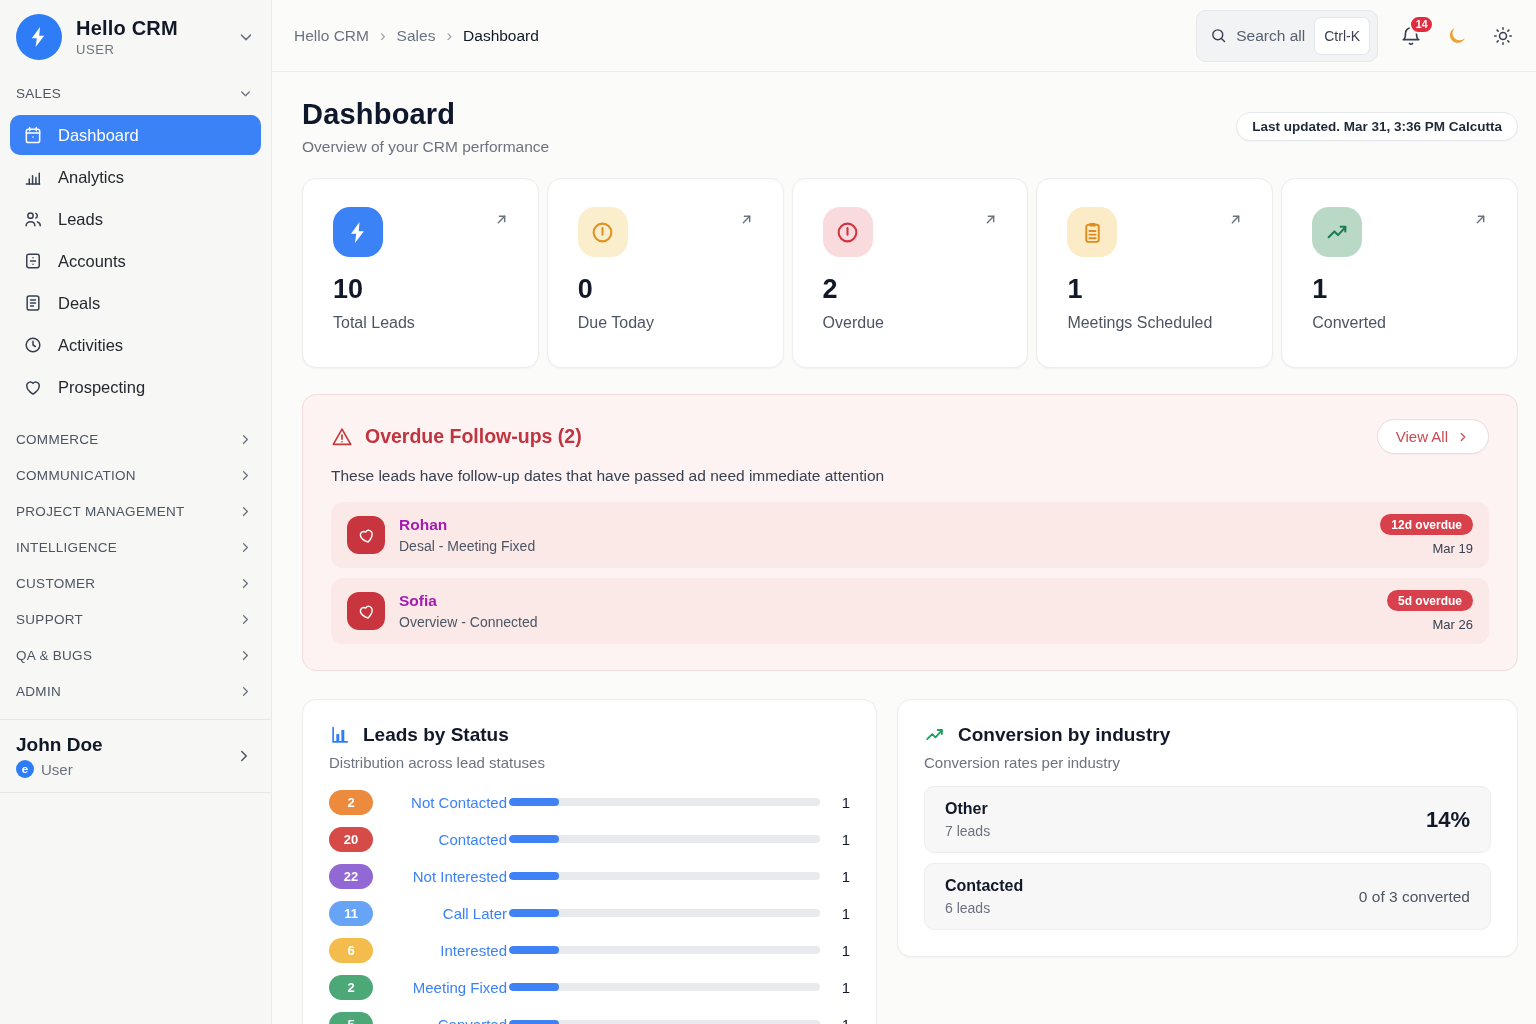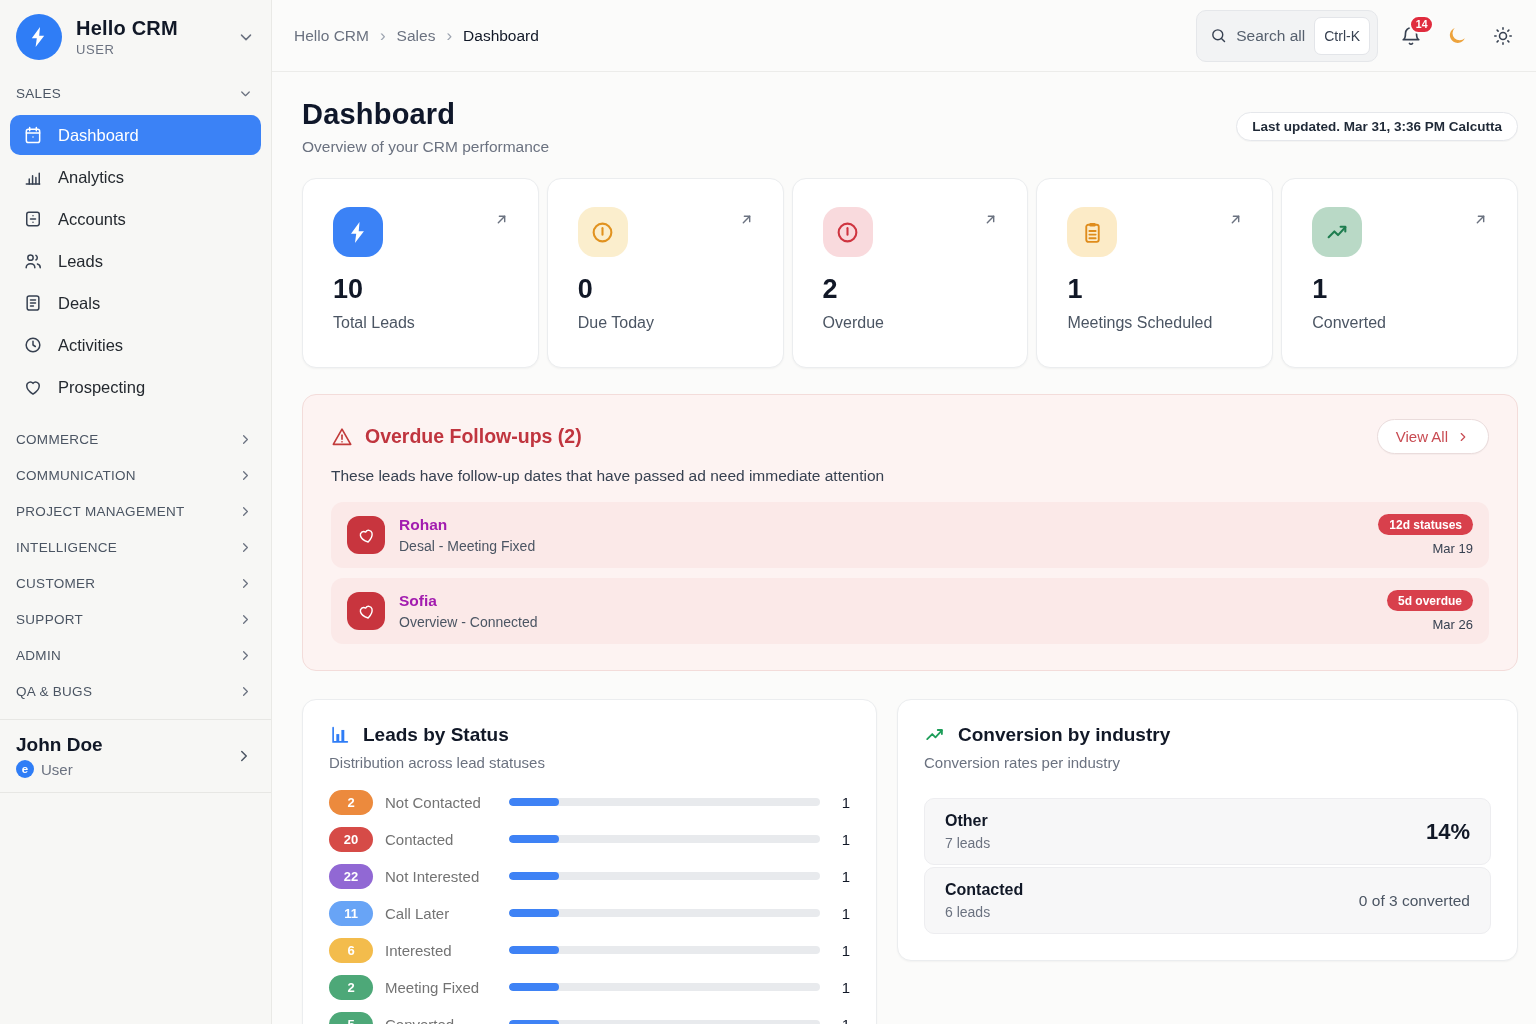--- a/index.html
+++ b/index.html
@@ -91,28 +91,28 @@
   .panel-head { display:flex; align-items:center; gap:12px; }
   .panel-head .ic { width:22px; height:22px; }
   .panel-title { font-size:19px; font-weight:600; color:#111827; }
   .panel-sub { font-size:15px; color:#6b7280; margin-top:8px; }
 
   .leads-panel { width:575px; flex:0 0 575px; padding:24px 26px; height:430px; }
   .leads-panel .panel-head .ic { color:#2f7df6; }
   .ls-rows { margin-top:18px; }
   .ls-row { display:flex; align-items:center; margin-bottom:11px; height:26px; }
   .ls-badge { width:44px; flex:0 0 44px; height:25px; border-radius:999px; color:#fff; font-size:13px; font-weight:700; display:flex; align-items:center; justify-content:center; }
-  .ls-label { flex:0 0 122px; margin-left:12px; font-size:15px; color:#737373; }
+  .ls-label { flex:0 0 122px; margin-left:12px; font-size:15px; color:#3b82f6;text-align:right; }
   .ls-track { flex:1; height:8px; border-radius:5px; background:#e8eaed; margin:0 4px 0 2px; overflow:hidden; }
   .ls-fill { height:100%; border-radius:5px; background:#3e82f5; }
   .ls-value { flex:0 0 26px; text-align:right; font-size:15px; color:#111827; }
 
   .conv-panel { flex:1; padding:24px 26px 26px 26px; }
   .conv-panel .panel-head .ic { color:#1e9e5a; }
-  .cv-rows { margin-top:27px; display:flex; flex-direction:column; gap:2px; }
+  .cv-rows { margin-top:15px; display:flex; flex-direction:column; gap:10px; }
   .cv-row { background:#f7f7f8; border:1px solid #ededf0; border-radius:10px; padding:13px 20px; display:flex; align-items:center; justify-content:space-between; min-height:58px; }
   .cv-name { font-size:16px; font-weight:700; color:#111827; }
   .cv-leads { font-size:14px; color:#6b7280; margin-top:5px; }
   .cv-value.pct { font-size:22px; font-weight:700; color:#111827; }
   .cv-value.plain { font-size:15.5px; color:#4b5563; }
 
   .ic svg { width:100%; height:100%; display:block; }
 </style>
 </head>
 <body>
@@ -165,41 +165,41 @@
             <svg viewBox="0 0 24 24" fill="none" stroke="currentColor" stroke-width="1.8" stroke-linecap="round">
               <path d="M4 20.5h16"></path>
               <path d="M7.5 20.5v-6M11.5 20.5v-10M15.5 20.5v-8M19.5 20.5v-13"></path>
             </svg>
           </span>
           <span>Analytics</span>
         </div>
         <div class="nav-item">
           <span class="ic">
             <svg viewBox="0 0 24 24" fill="none" stroke="currentColor" stroke-width="1.8" stroke-linecap="round" stroke-linejoin="round">
-              <rect x="4.5" y="4" width="15" height="16" rx="2.5"></rect>
-              <path d="M9 12h6"></path>
-              <path d="M12 8.2h.01M12 15.8h.01"></path>
-            </svg>
-          </span>
-          <span>Accounts</span>
-        </div>
-        <div class="nav-item">
-          <span class="ic">
-            <svg viewBox="0 0 24 24" fill="none" stroke="currentColor" stroke-width="1.8" stroke-linecap="round" stroke-linejoin="round">
               <circle cx="9" cy="8" r="3.2"></circle>
               <path d="M3.8 20c0-2.9 2.3-4.8 5.2-4.8s5.2 1.9 5.2 4.8"></path>
               <path d="M15.5 5.2a3.2 3.2 0 0 1 0 5.6"></path>
               <path d="M17.3 15.6c2 .6 3.4 2.2 3.4 4.4"></path>
             </svg>
           </span>
           <span>Leads</span>
         </div>
         <div class="nav-item">
           <span class="ic">
             <svg viewBox="0 0 24 24" fill="none" stroke="currentColor" stroke-width="1.8" stroke-linecap="round" stroke-linejoin="round">
+              <rect x="4.5" y="4" width="15" height="16" rx="2.5"></rect>
+              <path d="M9 12h6"></path>
+              <path d="M12 8.2h.01M12 15.8h.01"></path>
+            </svg>
+          </span>
+          <span>Accounts</span>
+        </div>
+        <div class="nav-item">
+          <span class="ic">
+            <svg viewBox="0 0 24 24" fill="none" stroke="currentColor" stroke-width="1.8" stroke-linecap="round" stroke-linejoin="round">
               <rect x="5" y="3.5" width="14" height="17" rx="2.5"></rect>
               <path d="M9 8.5h6M9 12h6M9 15.5h3.5"></path>
             </svg>
           </span>
           <span>Deals</span>
         </div>
         <div class="nav-item">
           <span class="ic">
             <svg viewBox="0 0 24 24" fill="none" stroke="currentColor" stroke-width="1.8" stroke-linecap="round" stroke-linejoin="round">
               <circle cx="12" cy="12" r="8.2"></circle>
@@ -262,29 +262,29 @@
         </div>
         <div class="group-item">
           <span>SUPPORT</span>
           <span class="ic">
             <svg viewBox="0 0 24 24" fill="none" stroke="currentColor" stroke-width="2" stroke-linecap="round" stroke-linejoin="round">
               <path d="m9 6 6 6-6 6"></path>
             </svg>
           </span>
         </div>
         <div class="group-item">
+          <span>QA &amp; BUGS</span>
+          <span class="ic">
+            <svg viewBox="0 0 24 24" fill="none" stroke="currentColor" stroke-width="2" stroke-linecap="round" stroke-linejoin="round">
+              <path d="m9 6 6 6-6 6"></path>
+            </svg>
+          </span>
+        </div>
+        <div class="group-item">
           <span>ADMIN</span>
-          <span class="ic">
-            <svg viewBox="0 0 24 24" fill="none" stroke="currentColor" stroke-width="2" stroke-linecap="round" stroke-linejoin="round">
-              <path d="m9 6 6 6-6 6"></path>
-            </svg>
-          </span>
-        </div>
-        <div class="group-item">
-          <span>QA &amp; BUGS</span>
           <span class="ic">
             <svg viewBox="0 0 24 24" fill="none" stroke="currentColor" stroke-width="2" stroke-linecap="round" stroke-linejoin="round">
               <path d="m9 6 6 6-6 6"></path>
             </svg>
           </span>
         </div>
       </div>
 
     <div class="side-user">
       <div>
@@ -494,21 +494,21 @@
                   <svg viewBox="0 0 24 24" fill="none" stroke="currentColor" stroke-width="1.8" stroke-linecap="round" stroke-linejoin="round">
                     <path d="M12 20.5S4.5 15.9 4.5 10.5A4.3 4.3 0 0 1 12 7.6a4.3 4.3 0 0 1 7.5 2.9c0 5.4-7.5 10-7.5 10z"></path>
                   </svg>
                 </span>
               </div>
               <div class="ov-texts">
                 <div class="ov-name">Rohan</div>
                 <div class="ov-detail">Desal - Meeting Fixed</div>
               </div>
               <div class="ov-right">
-                <span class="ov-pill">12d statuses</span>
+                <span class="ov-pill">12d overdue</span>
                 <span class="ov-date">Mar 19</span>
               </div>
             </div>
             <div class="ov-row">
               <div class="ov-ic">
                 <span class="ic">
                   <svg viewBox="0 0 24 24" fill="none" stroke="currentColor" stroke-width="1.8" stroke-linecap="round" stroke-linejoin="round">
                     <path d="M12 20.5S4.5 15.9 4.5 10.5A4.3 4.3 0 0 1 12 7.6a4.3 4.3 0 0 1 7.5 2.9c0 5.4-7.5 10-7.5 10z"></path>
                   </svg>
                 </span>

